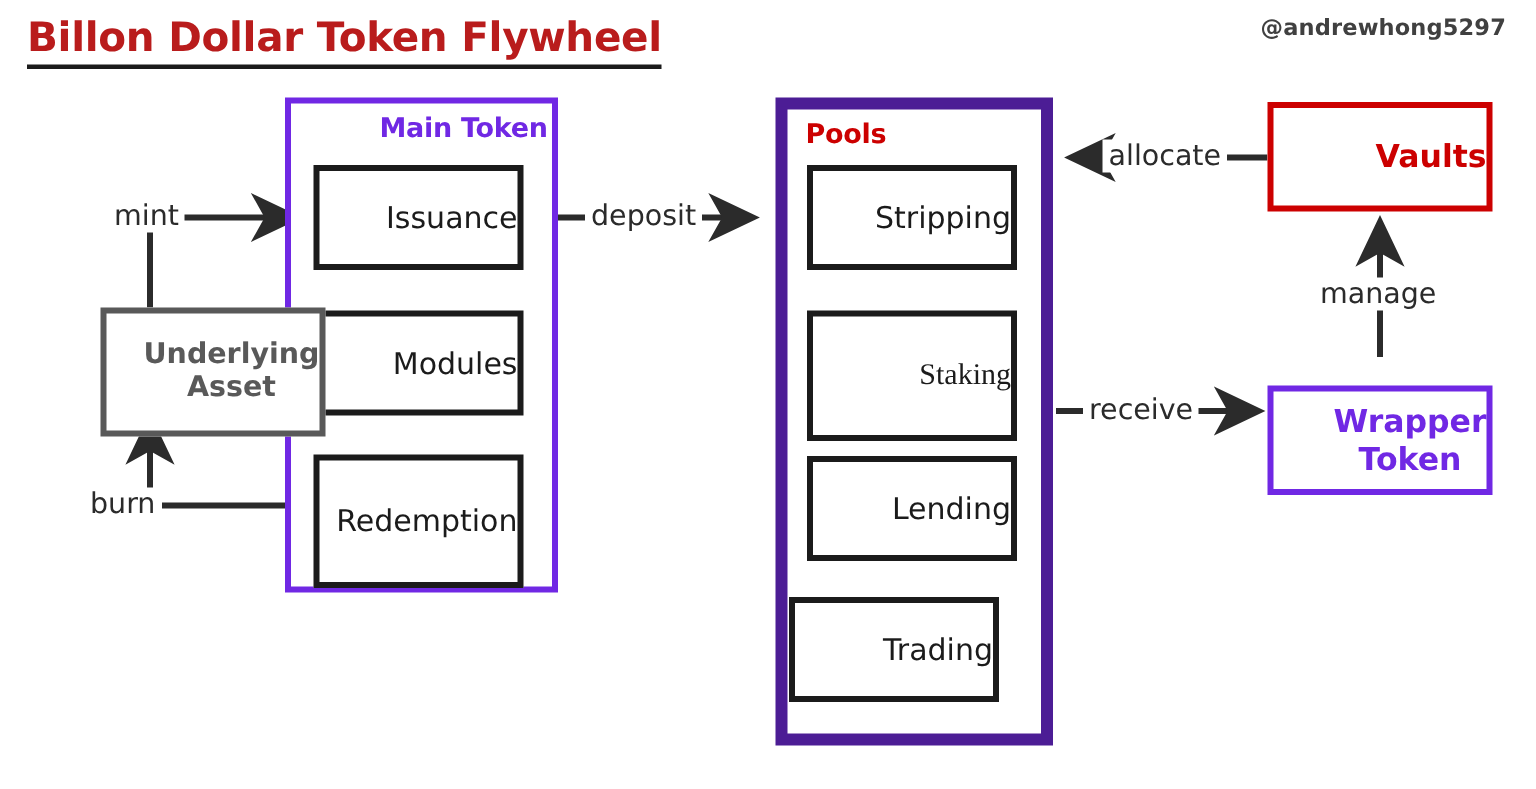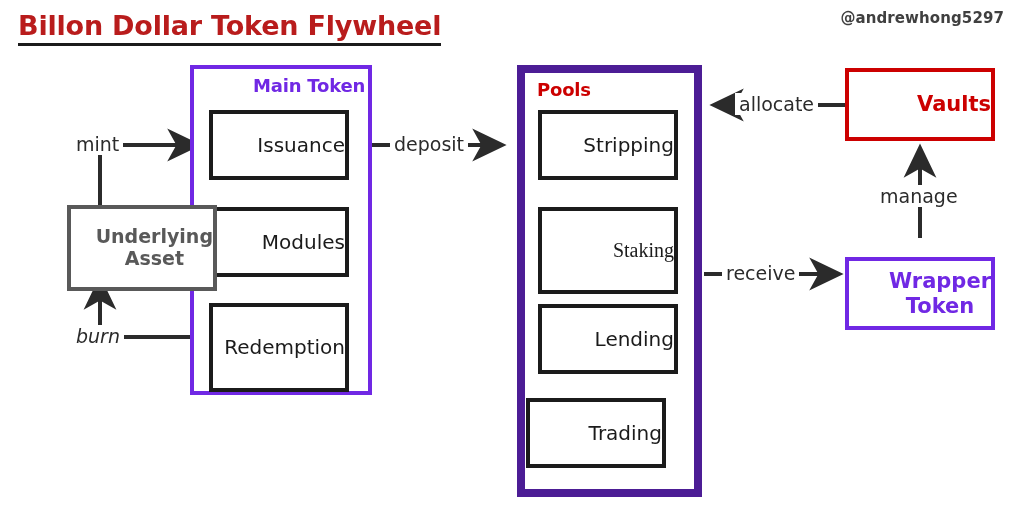--- a/index.html
+++ b/index.html
@@ -127,21 +127,21 @@
   
   .edge-label {
     position: absolute;
     font-size: 19px;
     color: #2b2b2b;
     background: #ffffff;
     padding: 0 4px;
     white-space: nowrap;
   }
   #label-mint     { left: 72px;  top: 133px; }
-  #label-burn     { left: 72px;  top: 325px; font-style: italic; }
+  #label-burn     { left: 56px;  top: 325px; }
   #label-deposit  { left: 390px; top: 133px; }
   #label-allocate { left: 735px; top:  93px; }
   #label-manage   { left: 876px; top: 185px; }
   #label-receive  { left: 722px; top: 262px; }
 
   
   #edges {
     position: absolute;
     left: 0; top: 0;
     width: 1024px;

